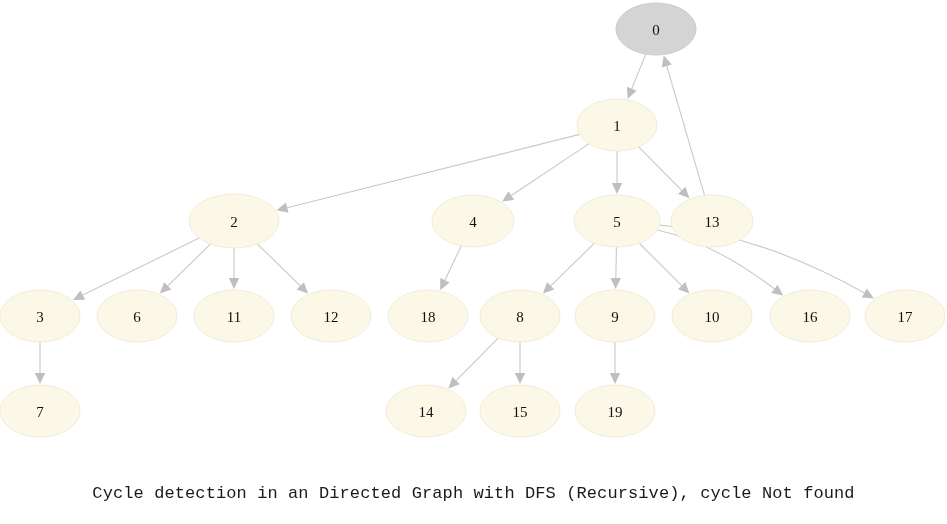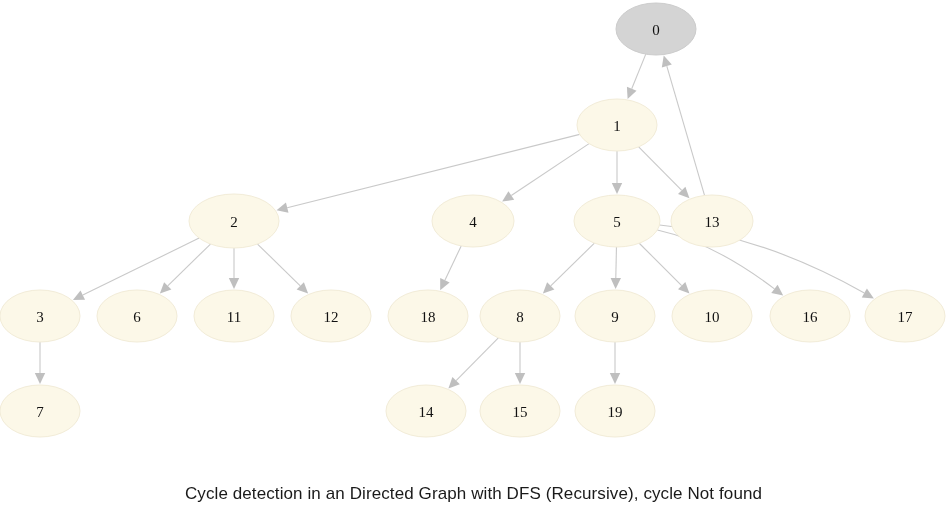--- a/index.html
+++ b/index.html
@@ -34,21 +34,21 @@
     dominant-baseline: central;
     pointer-events: none;
     user-select: none;
   }
   #figure-caption {
     position: absolute;
     left: 0;
     right: 0;
     top: 484px;
     text-align: center;
-    font-family: Liberation Sans, sans-serif;
+    font-family: Liberation Mono, monospace;
     font-size: 17px;
     color: #1a1a1a;
     letter-spacing: 0.1px;
     white-space: nowrap;
   }
 </style>
 </head>
 <body>
 
 <div id="graph-figure">

